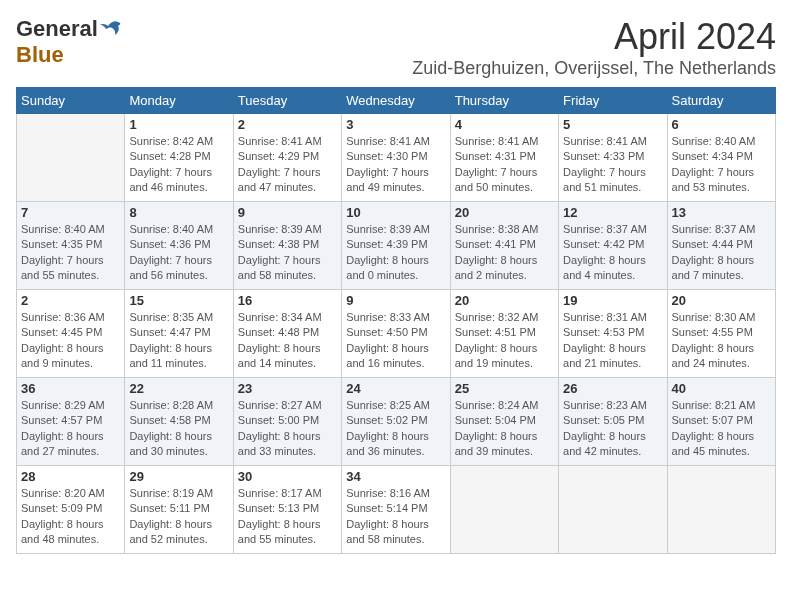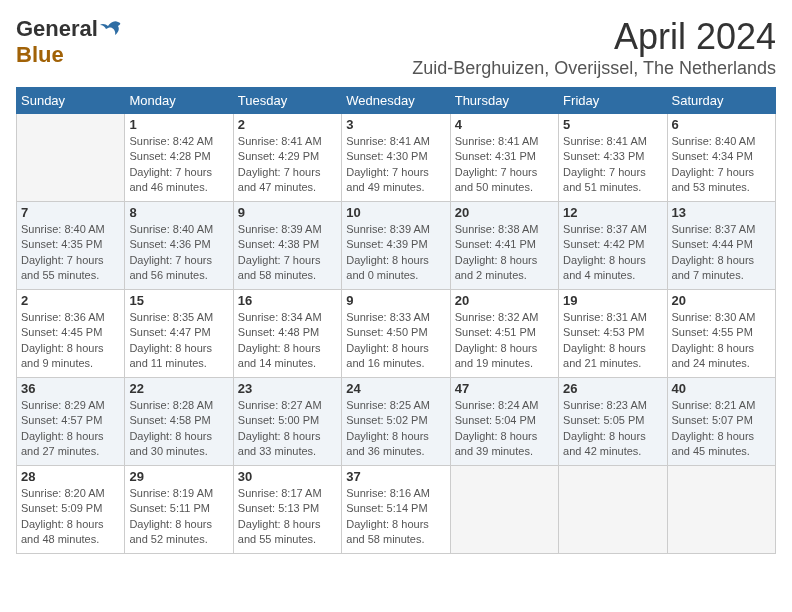--- a/index.html
+++ b/index.html
@@ -204,21 +204,21 @@
         </td>
         <td>
           <span class="day-num">23</span>
           <div class="day-detail">Sunrise: 8:27 AM<br>Sunset: 5:00 PM<br>Daylight: 8 hours and 33 minutes.</div>
         </td>
         <td>
           <span class="day-num">24</span>
           <div class="day-detail">Sunrise: 8:25 AM<br>Sunset: 5:02 PM<br>Daylight: 8 hours and 36 minutes.</div>
         </td>
         <td>
-          <span class="day-num">47</span>
+          <span class="day-num">25</span>
           <div class="day-detail">Sunrise: 8:24 AM<br>Sunset: 5:04 PM<br>Daylight: 8 hours and 39 minutes.</div>
         </td>
         <td>
           <span class="day-num">26</span>
           <div class="day-detail">Sunrise: 8:23 AM<br>Sunset: 5:05 PM<br>Daylight: 8 hours and 42 minutes.</div>
         </td>
         <td>
           <span class="day-num">40</span>
           <div class="day-detail">Sunrise: 8:21 AM<br>Sunset: 5:07 PM<br>Daylight: 8 hours and 45 minutes.</div>
         </td>
@@ -230,21 +230,21 @@
         </td>
         <td>
           <span class="day-num">29</span>
           <div class="day-detail">Sunrise: 8:19 AM<br>Sunset: 5:11 PM<br>Daylight: 8 hours and 52 minutes.</div>
         </td>
         <td>
           <span class="day-num">30</span>
           <div class="day-detail">Sunrise: 8:17 AM<br>Sunset: 5:13 PM<br>Daylight: 8 hours and 55 minutes.</div>
         </td>
         <td>
-          <span class="day-num">37</span>
+          <span class="day-num">34</span>
           <div class="day-detail">Sunrise: 8:16 AM<br>Sunset: 5:14 PM<br>Daylight: 8 hours and 58 minutes.</div>
         </td>
         <td class="empty"></td>
         <td class="empty"></td>
         <td class="empty"></td>
       </tr>
     </tbody>
 </table>
 
 </body></html>

